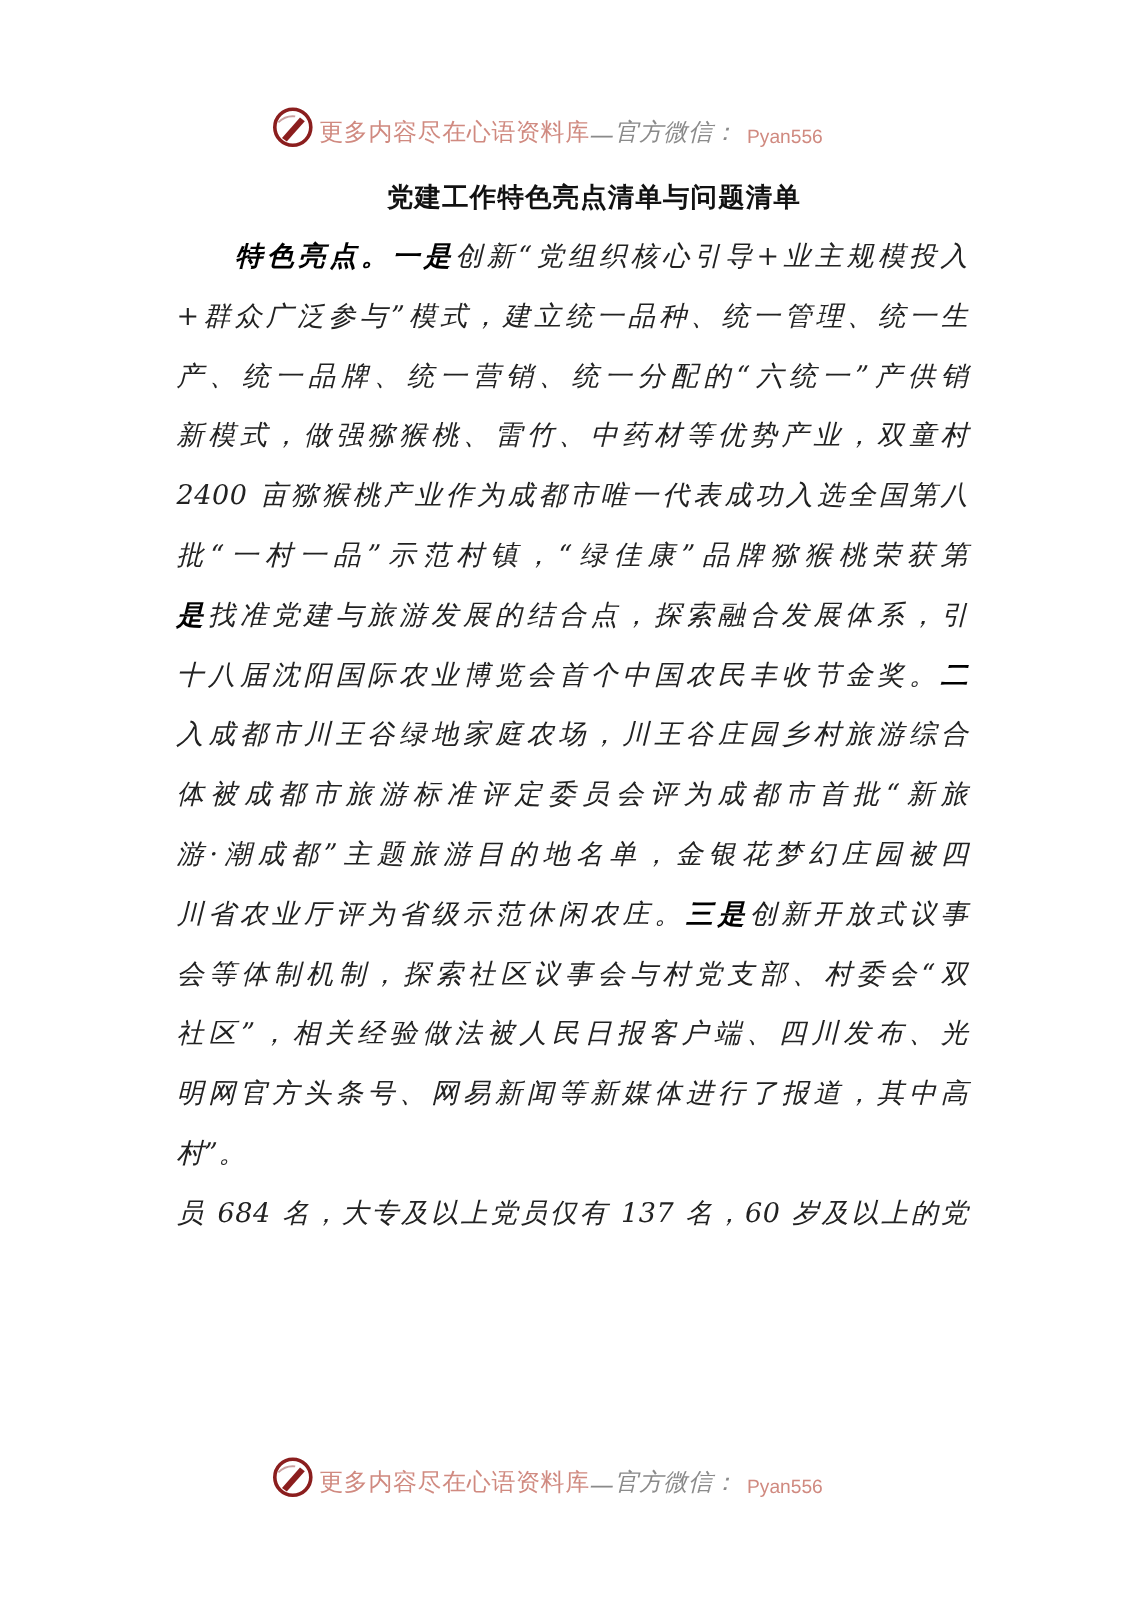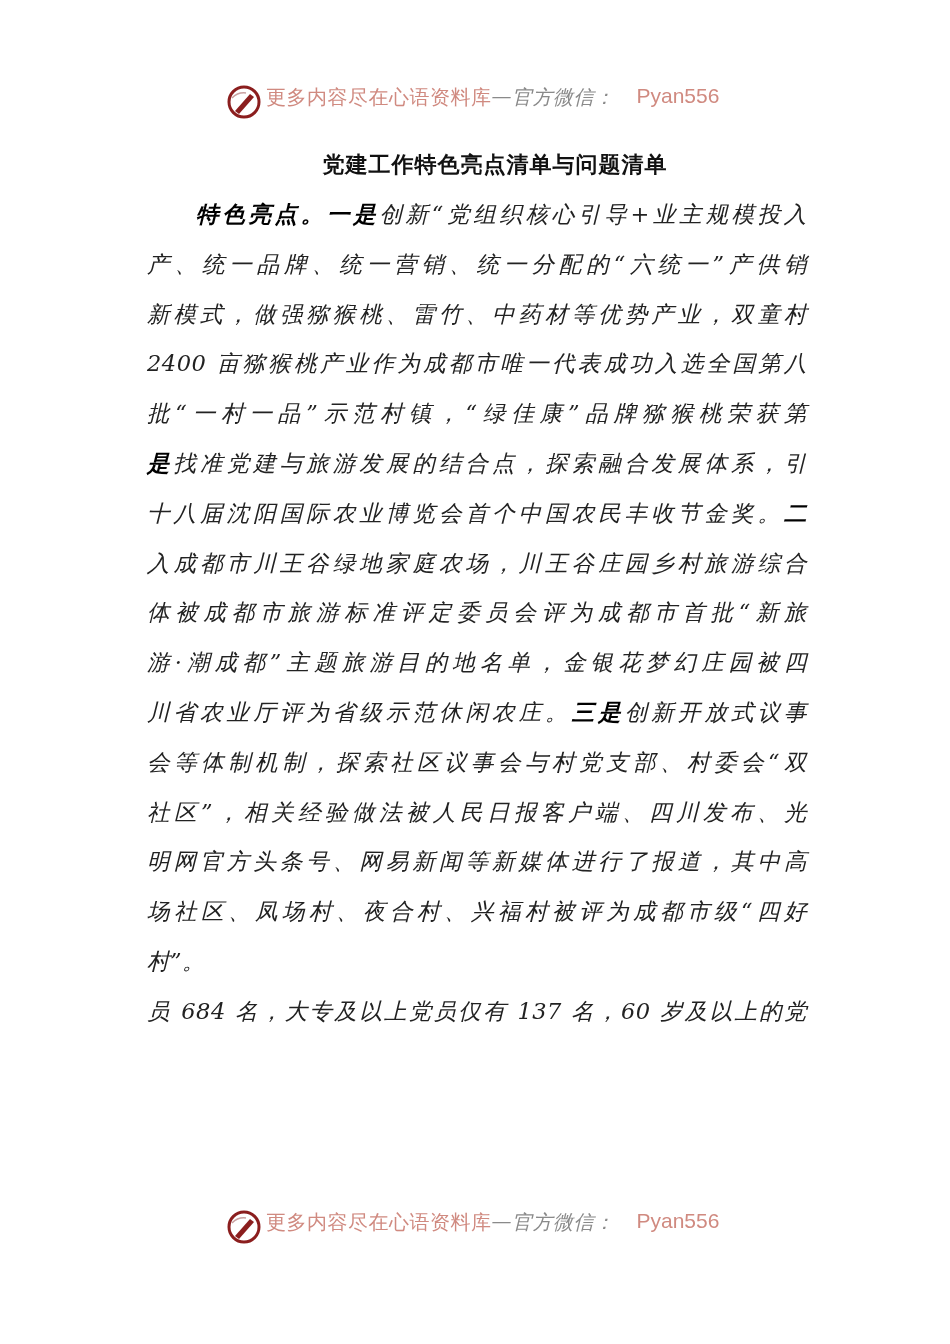--- a/index.html
+++ b/index.html
@@ -1,27 +1,27 @@
 <!DOCTYPE html>
 <html><head>
 <meta charset="utf-8">
 <style>
   html, body { margin:0; padding:0; background:#ffffff; }
   body { width:950px; height:1344px; position:relative; overflow:hidden;
          font-family:"DejaVu Serif", "Liberation Serif", serif; color:#1a1a1a; }
   .banner { position:absolute; left:226px; width:500px; height:40px;
-            display:flex; align-items:flex-start; }
+            display:flex; align-items:flex-end; }
   .banner.top { top:84px; }
   .banner.bottom { top:1209px; }
   .logo { width:36px; height:36px; margin-right:4px; flex:0 0 36px; }
   .banner-text { font-size:20px; letter-spacing:0.5px; white-space:nowrap;
                  font-family:"DejaVu Serif", serif; }
   .banner-red { color:#d08a80; }
   .banner-gray { color:#8a8a8a; font-style:italic; }
-  .banner-id { color:#d08a80; font-family:"Liberation Sans", sans-serif; font-size:21px; margin-left:22px; }
+  .banner-id { color:#d08a80; font-family:"Liberation Sans", sans-serif; font-size:16px; margin-left:8px; }
   .title { position:absolute; top:150px; left:0; width:950px; text-align:center;
            font-size:22px; font-weight:bold; letter-spacing:1px; color:#111;padding-left:20px; }
   .body { position:absolute; top:190px; left:147px; width:660px;font-style:italic; }
   .line { height:49.8px; line-height:49.8px; font-size:22.5px; white-space:nowrap;
           text-align:justify; text-align-last:justify; color:#222; letter-spacing:0.5px; }
   .line.last { text-align-last:left; }
   .indent { padding-left:49px; }
   b { font-weight:bold; color:#000; }
 </style>
 </head>
@@ -36,34 +36,34 @@
   <span class="banner-text banner-red">更多内容尽在心语资料库</span>
   <span class="banner-text banner-gray">—</span>
   <span class="banner-text banner-gray">官方微信：</span>
   <span class="banner-id">Pyan556</span>
 </div>
 
 <div class="title">党建工作特色亮点清单与问题清单</div>
 
 <div class="body">
   <div class="line indent"><b>特色亮点。一是</b><span>创新“党组织核心引导+业主规模投入</span></div>
+  <div class="line"><span>+群众广泛参与”模式，建立统一品种、统一管理、统一生</span></div>
   <div class="line"><span>产、统一品牌、统一营销、统一分配的“六统一”产供销</span></div>
   <div class="line"><span>新模式，做强猕猴桃、雷竹、中药材等优势产业，双童村</span></div>
   <div class="line"><span>2400 亩猕猴桃产业作为成都市唯一代表成功入选全国第八</span></div>
   <div class="line"><span>批“一村一品”示范村镇，“绿佳康”品牌猕猴桃荣获第</span></div>
   <div class="line"><b>是</b><span>找准党建与旅游发展的结合点，探索融合发展体系，引</span></div>
   <div class="line"><span>十八届沈阳国际农业博览会首个中国农民丰收节金奖。</span><b>二</b></div>
   <div class="line"><span>入成都市川王谷绿地家庭农场，川王谷庄园乡村旅游综合</span></div>
   <div class="line"><span>体被成都市旅游标准评定委员会评为成都市首批“新旅</span></div>
   <div class="line"><span>游·潮成都”主题旅游目的地名单，金银花梦幻庄园被四</span></div>
   <div class="line"><span>川省农业厅评为省级示范休闲农庄。</span><b>三是</b><span>创新开放式议事</span></div>
   <div class="line"><span>会等体制机制，探索社区议事会与村党支部、村委会“双</span></div>
   <div class="line"><span>社区”，相关经验做法被人民日报客户端、四川发布、光</span></div>
   <div class="line"><span>明网官方头条号、网易新闻等新媒体进行了报道，其中高</span></div>
-  <div class="line"><span>场社区、凤场村、夜合村、兴福村被评为成都市级“四好</span></div>
   <div class="line last"><span>村”。</span></div>
   <div class="line"><span>员 684 名，大专及以上党员仅有 137 名，60 岁及以上的党</span></div>
 </div>
 
 <div class="banner bottom">
   <svg class="logo" viewBox="0 0 36 36">
     <circle cx="18" cy="18" r="15" fill="none" stroke="#8b1e1e" stroke-width="3"></circle>
     <path d="M9 27 L24 10 L28 13 L13 30 Z" fill="#8b1e1e"></path>
     <path d="M6 14 Q12 8 20 9" fill="none" stroke="#c9a0a0" stroke-width="1.5"></path>
   </svg>

